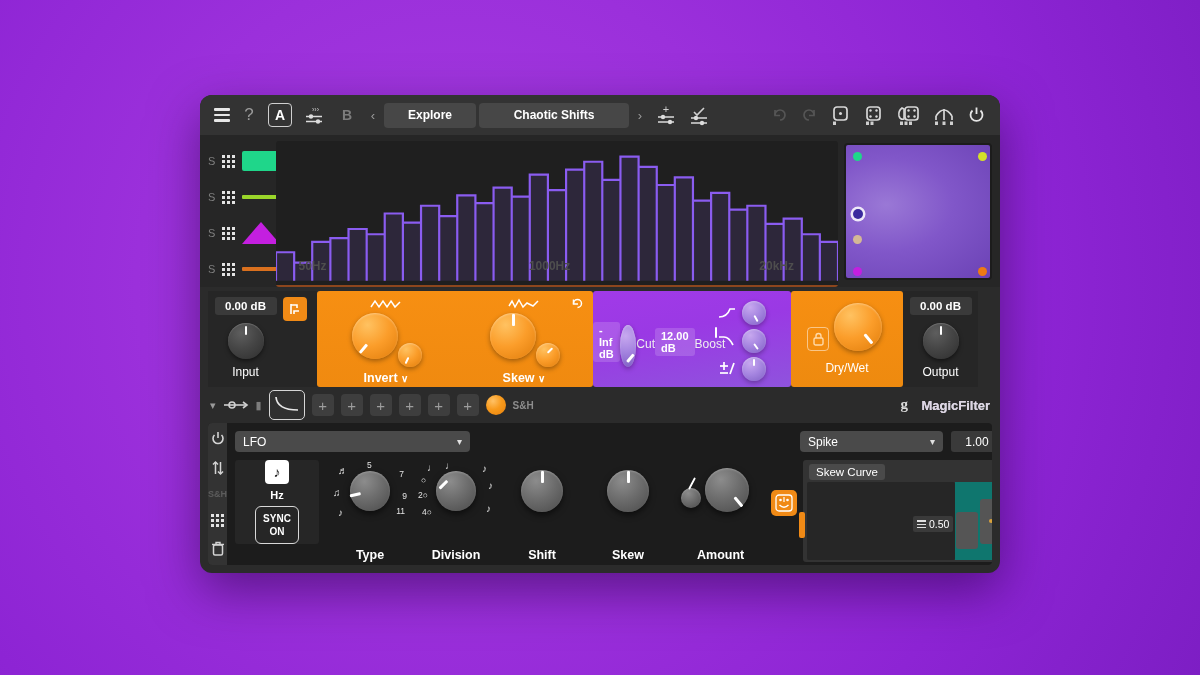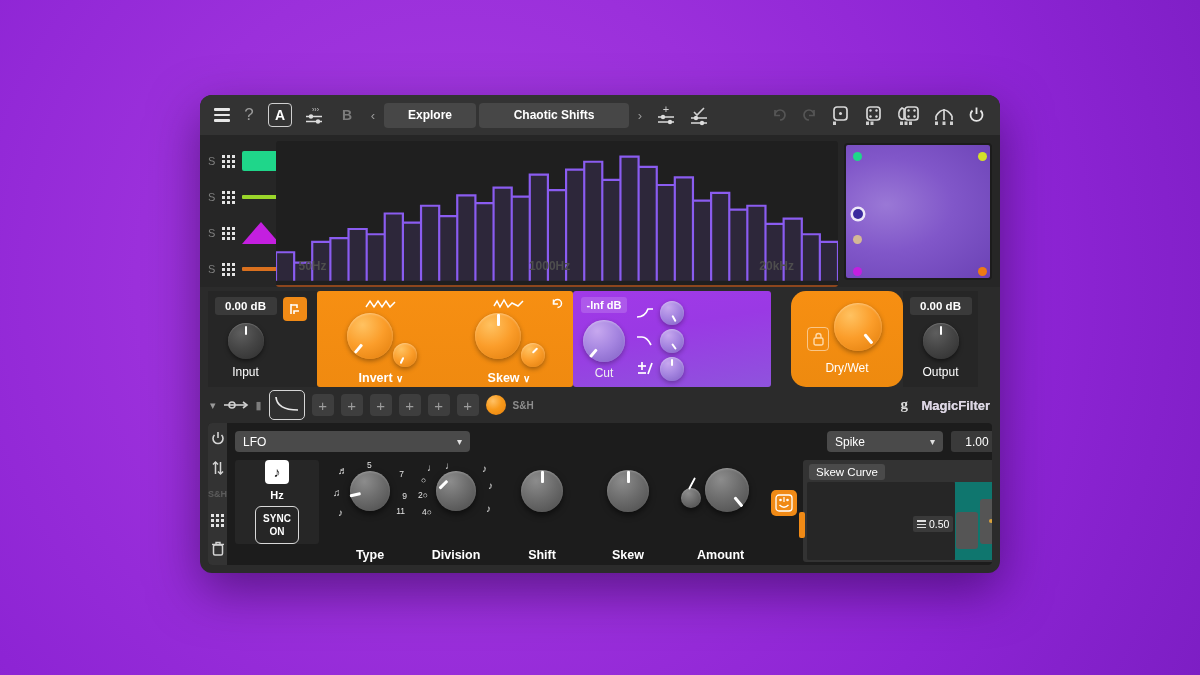--- a/index.html
+++ b/index.html
@@ -138,30 +138,30 @@
   .big-knob-wrap { position:relative; width:76px; height:52px; }
   .sub-knob { position:absolute; right:2px; bottom:-2px; }
   .ol-label { color:#ffffff; font-size:12.5px; font-weight:bold; position:absolute; bottom:2px; white-space:nowrap;}
   .ol-chev { color:#ffffff; font-size:10px; }
   #reset-ic { position:absolute; right:8px; top:5px; color:#ffffff; font-size:15px; cursor:pointer;}
 
   #purple-sec {
     width: 198px; background: linear-gradient(170deg,#a13ae8 0%, #9a39e4 40%, #8f53dd 100%);
     border-radius:3px; display:flex; padding-top:6px; position:relative;
   }
-  .psl { width:62px; display:flex; flex-direction:column; align-items:center; position:relative;}
+  .psl { width:62px; display:flex; flex-direction:row; align-items:center; position:relative;}
   .pv-pill { background:rgba(255,255,255,.16); border-radius:3px; color:#fff; font-size:11px; font-weight:bold;
              padding:2px 6px; cursor:pointer;}
   #curve-col { width:62px; display:flex; flex-direction:column; justify-content:space-around; padding:2px 3px 4px 0;}
   .curve-row { display:flex; align-items:center; gap:5px; }
 
   #drywet-sec {
     width: 112px; background: linear-gradient(180deg,#f78f12 0%,#ee8a0f 100%);
-    border-radius:15px; display:flex; flex-direction:column; align-items:center;
-    justify-content:center; position:relative;margin-left:20px;
+    border-radius:3px; display:flex; flex-direction:column; align-items:center;
+    justify-content:center; position:relative;
   }
   #lock-btn {
     position:absolute; left:16px; top:36px; width:22px; height:24px;
     border:1.5px solid rgba(255,255,255,.5); border-radius:4px;
     display:flex; align-items:center; justify-content:center; cursor:pointer;
   }
 
   
   #mod-strip {
     flex: 0 0 36px; display:flex; align-items:center; gap:7px;
@@ -201,21 +201,21 @@
   .rail-ic { color:#d4d4d4; font-size:15px; cursor:pointer; }
   .rail-sh { color:#5c5c5c; font-size:9px; font-weight:bold; }
   #lfo-body { flex:1; display:flex; flex-direction:column; padding:8px; }
   #lfo-head { display:flex; align-items:center; gap:8px; height:22px; }
   .select-box {
     background:#4a4a4a; border-radius:4px; height:21px;
     display:flex; align-items:center; justify-content:space-between;
     padding:0 8px; color:#ffffff; font-size:12px; cursor:pointer;
   }
   #sel-lfo { width: 235px; }
-  #sel-shape { width: 116px; }
+  #sel-shape { width: 143px; }
   #rate-field {
     background:#3a3a3a; border-radius:3px; height:21px; width:52px;
     display:flex; align-items:center; justify-content:center;
     color:#ffffff; font-size:12px; cursor:pointer;
   }
   .sel-chev { font-size:10px; color:#e0e0e0; }
   #lfo-main { flex:1; display:flex; gap:0; padding-top:8px; }
   #sync-cell {
     width: 84px; background:#262626; border-radius:3px;
     display:flex; flex-direction:column; align-items:center; justify-content:center; gap:5px;
@@ -540,20 +540,27 @@
 
     <div id="purple-sec">
       <div class="psl">
         <div class="pv-pill">-Inf dB</div>
         <div class="knob kpurple" style="width:42px;height:42px;margin-top:7px;">
           <span class="tick" style="width:2.5px;height:10px;left:9px;top:28px;transform:rotate(40deg);"></span>
         </div>
         <div class="cell-label dim" style="margin-top:4px;">Cut</div>
       </div>
 
+      <div class="psl">
+        <div class="pv-pill">12.00 dB</div>
+        <div class="knob kpurple" style="width:42px;height:42px;margin-top:7px;">
+          <span class="tick" style="width:2.5px;height:11px;left:20px;top:2px;"></span>
+        </div>
+        <div class="cell-label dim" style="margin-top:4px;">Boost</div>
+      </div>
 
       <div id="curve-col">
         <div class="curve-row">
           <svg width="20" height="14" viewBox="0 0 20 14">
             <path d="M2 11 Q10 11 13 3 L18 3" fill="none" stroke="#fff" stroke-width="1.7"></path>
           </svg>
           <div class="knob kpurple" style="width:24px;height:24px;">
             <span class="tick" style="width:2px;height:7px;left:13px;top:14px;transform:rotate(-30deg);"></span>
           </div>
         </div>

